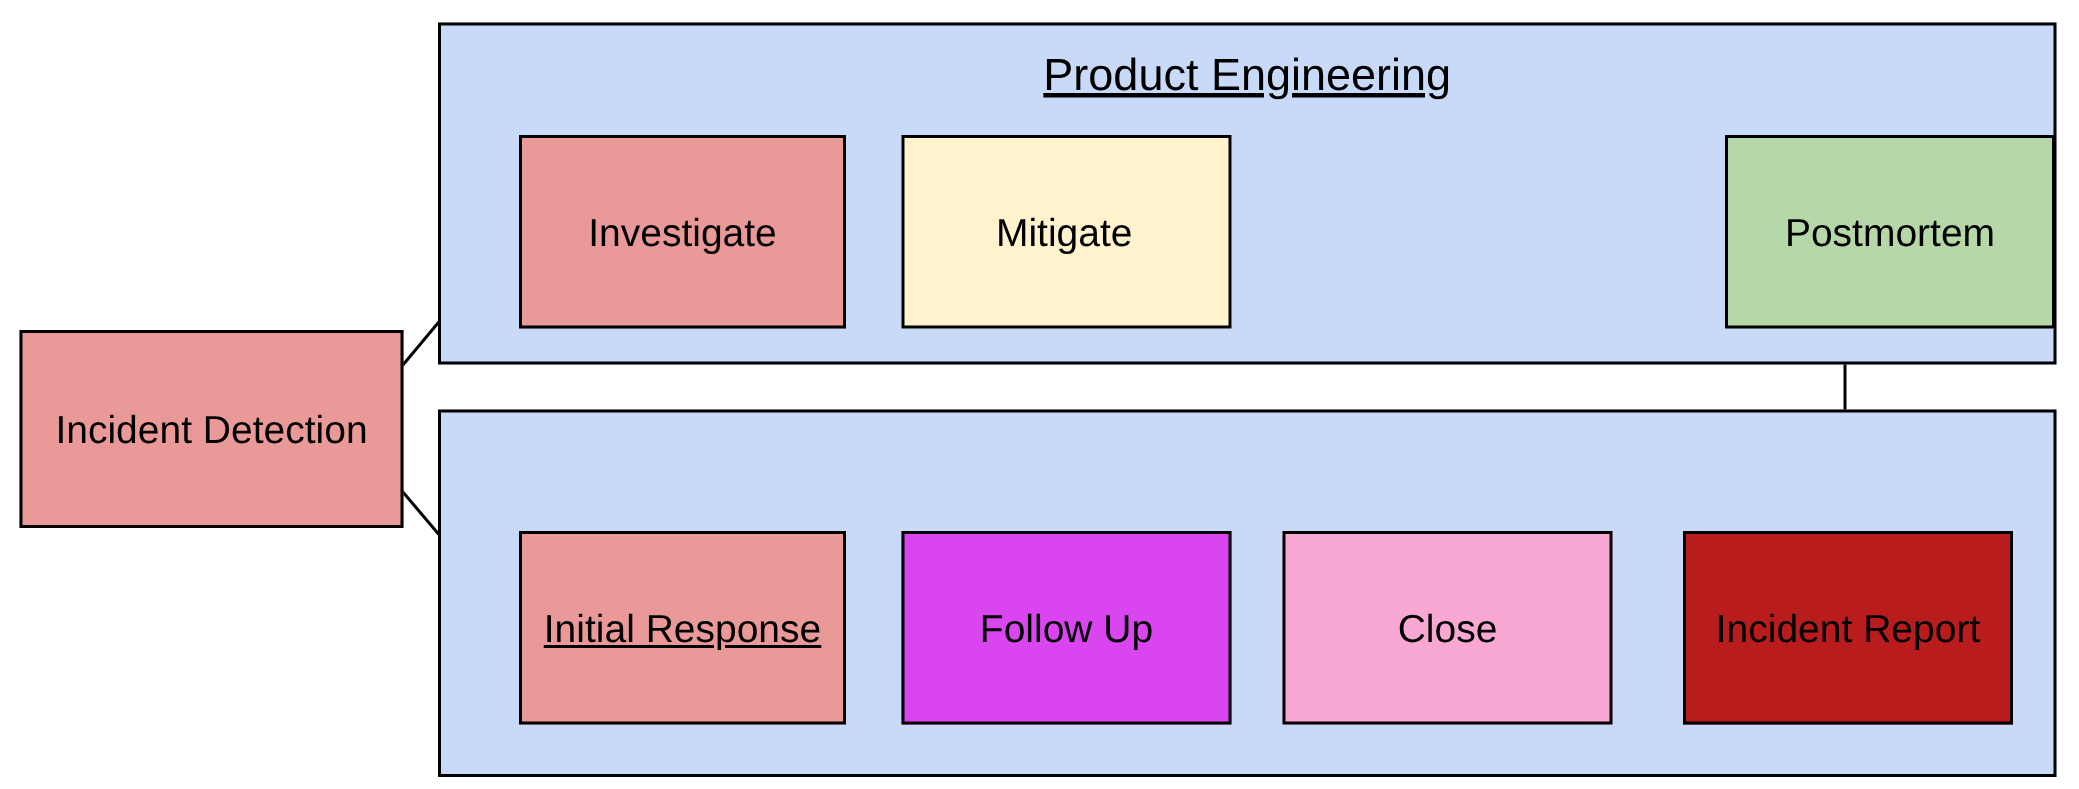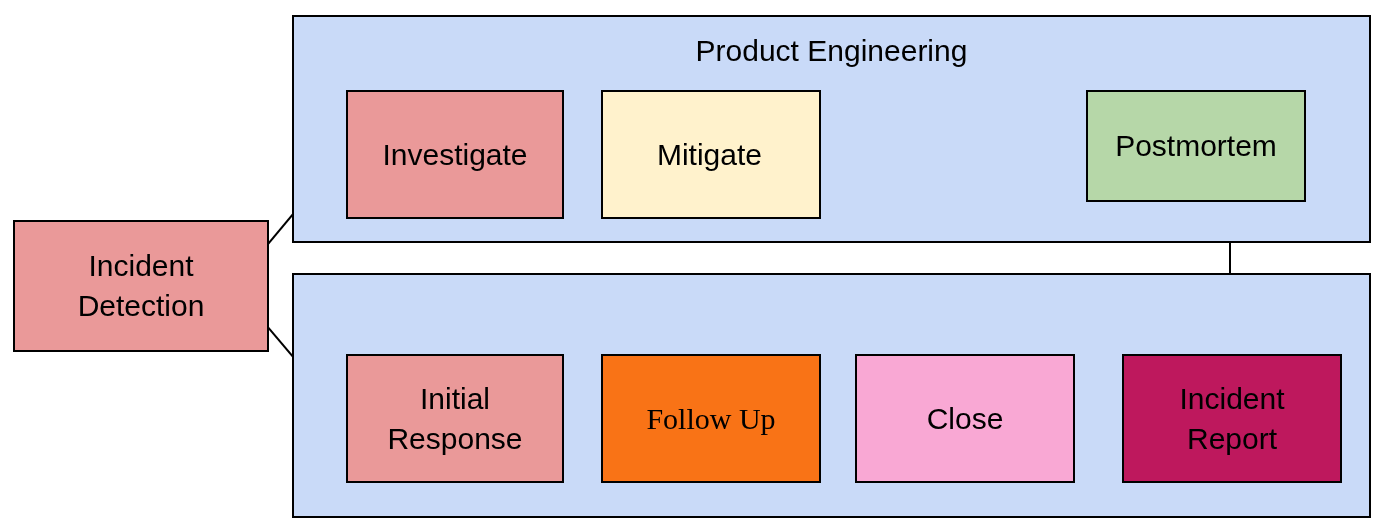--- a/index.html
+++ b/index.html
@@ -30,40 +30,41 @@
     box-sizing: border-box;
   }
   .lane-title {
     position: absolute;
     left: 0;
     right: 0;
     text-align: center;
     font-size: 30px;
     line-height: 40px;
     white-space: nowrap;
+    text-decoration: underline;
   }
   .node {
     position: absolute;
     border: 2px solid #000000;
     box-sizing: border-box;
     display: flex;
     align-items: center;
     justify-content: center;
     text-align: center;
-    font-size: 30px;
+    font-size: 26px;
     line-height: 40px;
     padding: 0 14px;
   }
   
   .lane-pe .slot-0 { left: 52px;  top: 73px; width: 218px; height: 129px; }
   .lane-pe .slot-1 { left: 307px; top: 73px; width: 220px; height: 129px; padding-left: 11px; }
   .lane-pe .slot-2 { left: 561px; top: 73px; width: 220px; height: 129px; }
-  .lane-pe .slot-3 { left: 792px; top: 73px; width: 220px; height: 112px; }
+  .lane-pe .slot-3 { left: 856px; top: 73px; width: 220px; height: 129px; }
   
-  .lane-sup .slot-0 { left: 52px;  top: 79px; width: 218px; height: 129px; }
+  .lane-sup .slot-0 { left: 52px;  top: 79px; width: 218px; height: 129px; text-decoration: underline; }
   .lane-sup .slot-1 { left: 307px; top: 79px; width: 220px; height: 129px; }
   .lane-sup .slot-2 { left: 561px; top: 79px; width: 220px; height: 129px; }
   .lane-sup .slot-3 { left: 828px; top: 79px; width: 220px; height: 129px; }
 </style>
 </head>
 <body>
 
 <div class="canvas">
 
   <svg class="arrow-layer" viewBox="0 0 1386 526" xmlns="http://www.w3.org/2000/svg">
@@ -87,18 +88,18 @@
 
   <div class="lane lane-pe" style="left: 292px; top: 15px; width: 1079px; height: 228px; background-color: rgb(201, 218, 248);">
     <div class="lane-title" style="top:14px;">Product Engineering</div>
     <div class="node slot-0" style="background-color: rgb(234, 153, 153);">Investigate</div>
     <div class="node slot-1" style="background-color: rgb(255, 242, 204);">Mitigate</div>
     <div class="node slot-3" style="background-color: rgb(182, 215, 168);">Postmortem</div>
   </div>
 
   <div class="lane lane-sup" style="left: 292px; top: 273px; width: 1079px; height: 245px; background-color: rgb(201, 218, 248);">
     <div class="node slot-0" style="background-color: rgb(234, 153, 153);">Initial Response</div>
-    <div class="node slot-1" style="background-color: #f97316; font-family: Liberation Serif, serif;">Follow Up</div>
+    <div class="node slot-1" style="background-color: #d946ef;">Follow Up</div>
     <div class="node slot-2" style="background-color: #f9a8d4;">Close</div>
-    <div class="node slot-3" style="background-color: #be185d;">Incident Report</div>
+    <div class="node slot-3" style="background-color: #b91c1c;">Incident Report</div>
   </div>
 
 </div>
 
 </body></html>

